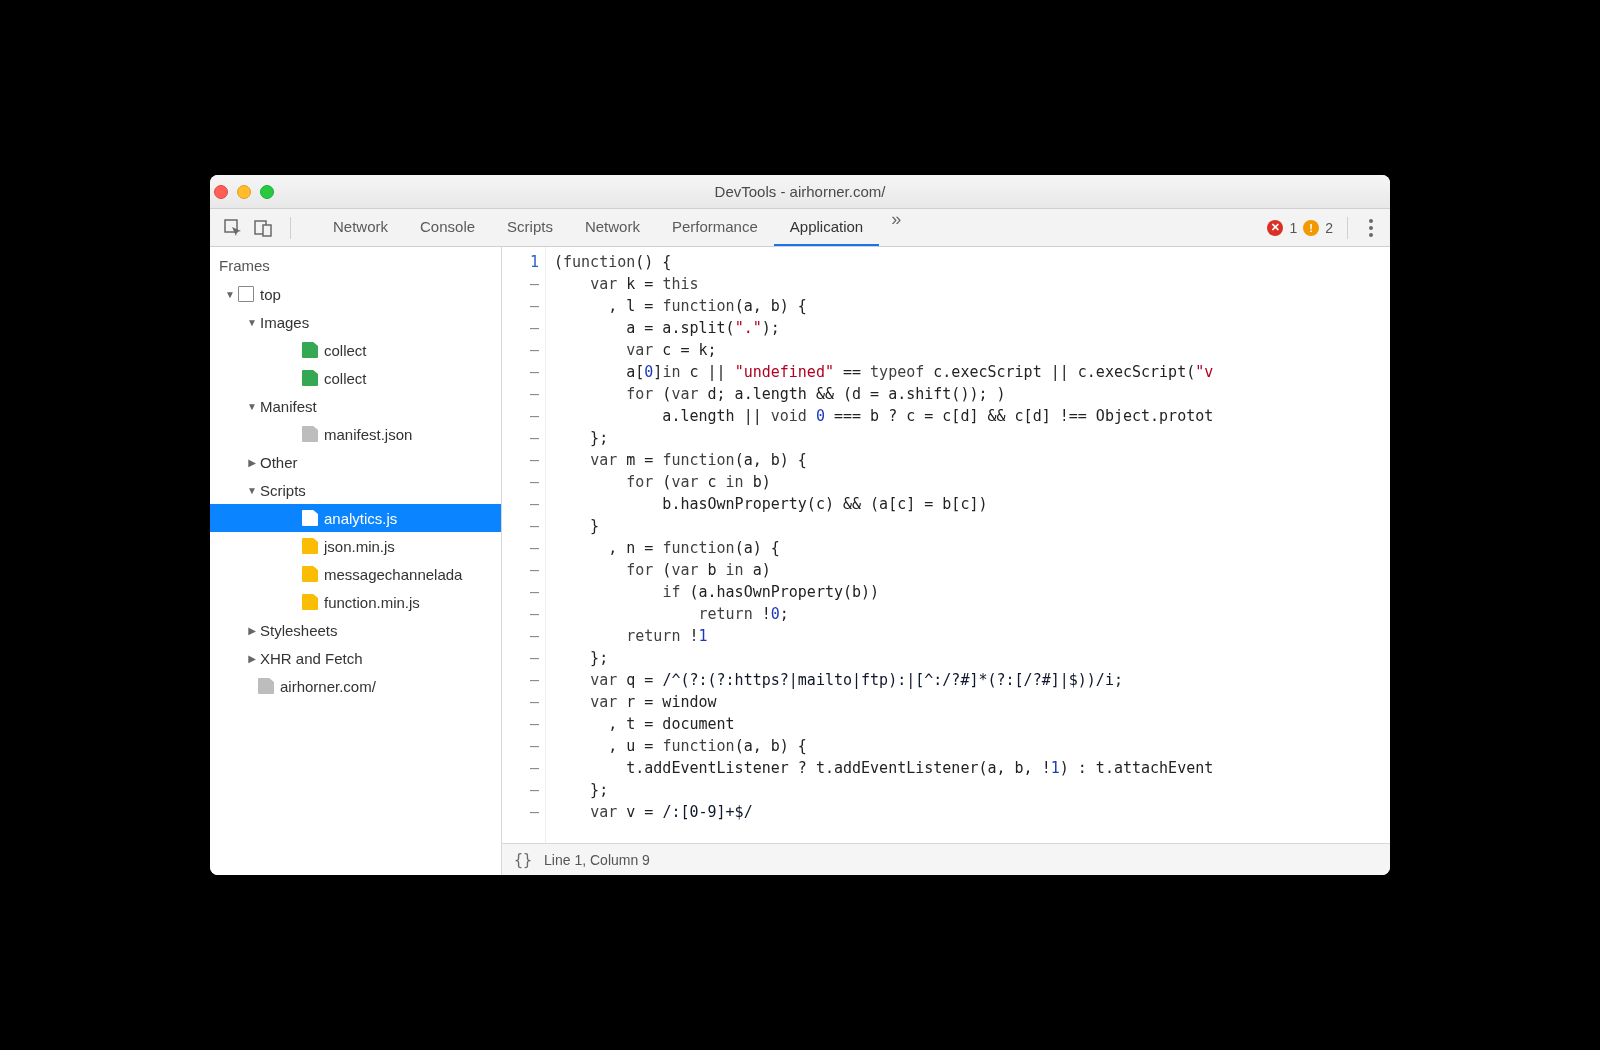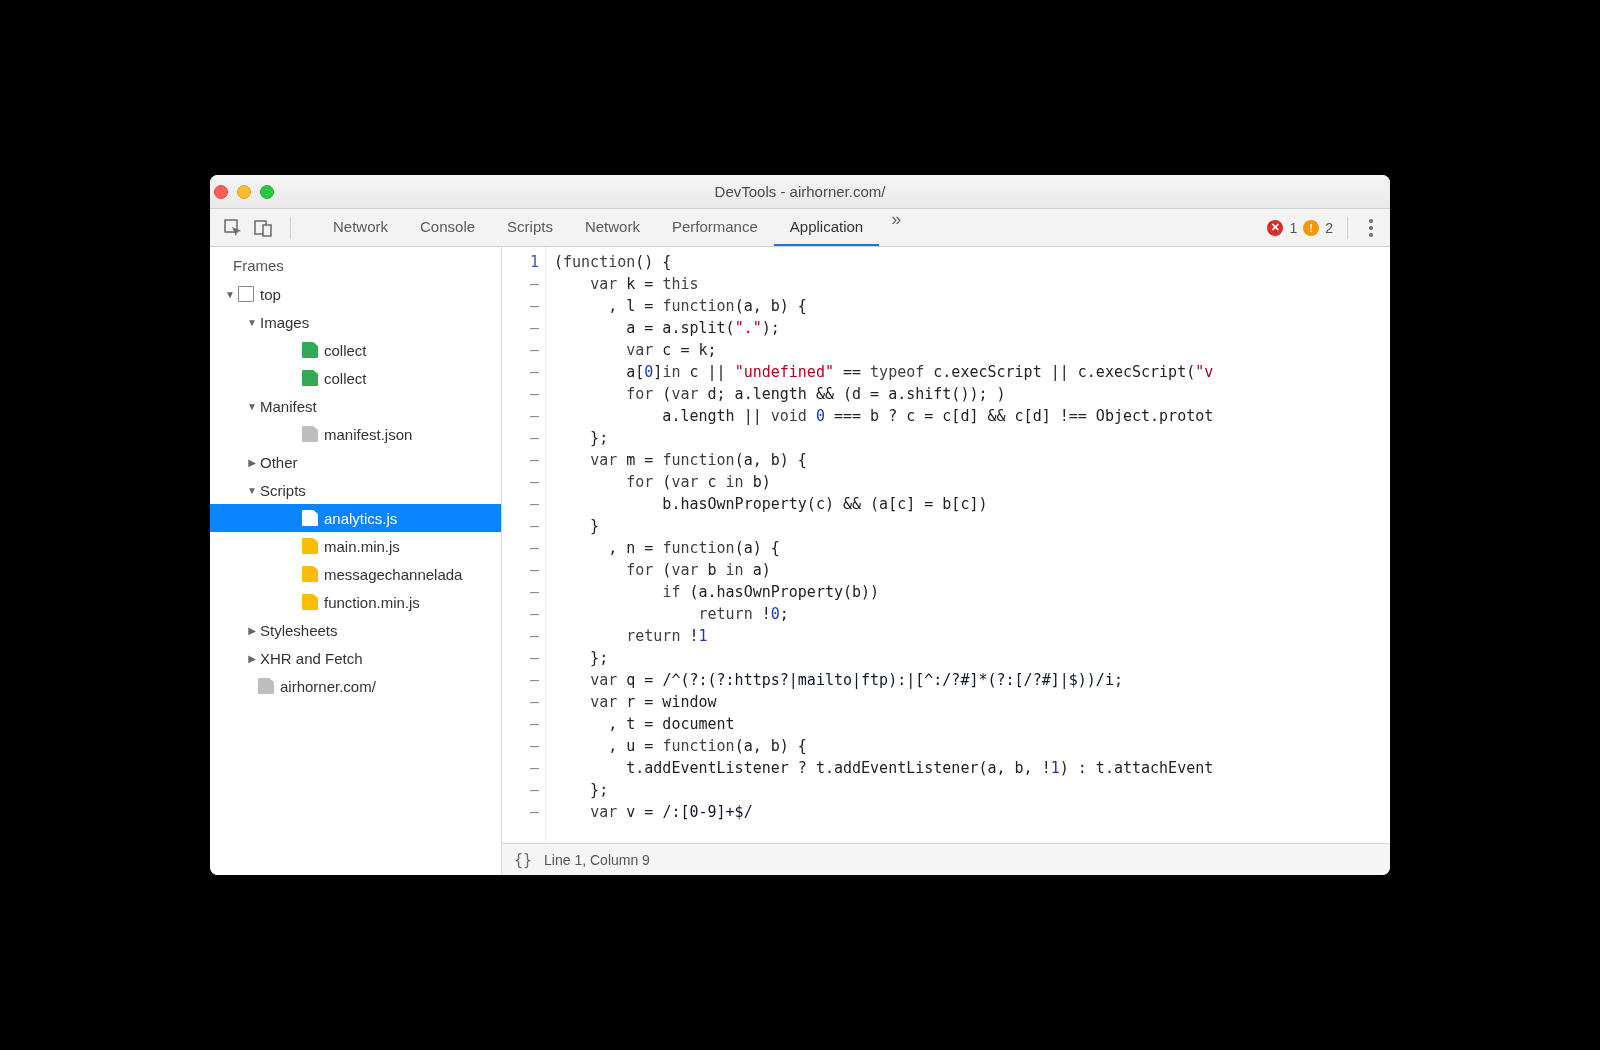--- a/index.html
+++ b/index.html
@@ -109,21 +109,21 @@
   }
   .sidebar {
     width: 292px;
     border-right: 1px solid #d8d8d8;
     background: #fff;
     overflow-y: auto;
     font-size: 15px;
     color: #333;
   }
   .section-header {
-    padding: 10px 23px 6px;
+    padding: 10px 9px 6px;
     color: #555;
     font-size: 15px;
   }
   .tree { }
   .tree-row {
     display: flex; align-items: center;
     height: 28px;
     padding-right: 6px;
     cursor: pointer;
     white-space: nowrap;
@@ -315,21 +315,21 @@
             <span>Scripts</span>
           </div>
           <div class="tree-row indent-3 selected">
             <span class="noicon-pad"></span>
             <span class="ficon white-doc"></span>
             <span>analytics.js</span>
           </div>
           <div class="tree-row indent-3">
             <span class="noicon-pad"></span>
             <span class="ficon yellow-doc"></span>
-            <span>main.min.js</span>
+            <span>json.min.js</span>
           </div>
           <div class="tree-row indent-3">
             <span class="noicon-pad"></span>
             <span class="ficon yellow-doc"></span>
             <span>messagechannelada</span>
           </div>
           <div class="tree-row indent-3">
             <span class="noicon-pad"></span>
             <span class="ficon yellow-doc"></span>
             <span>function.min.js</span>

